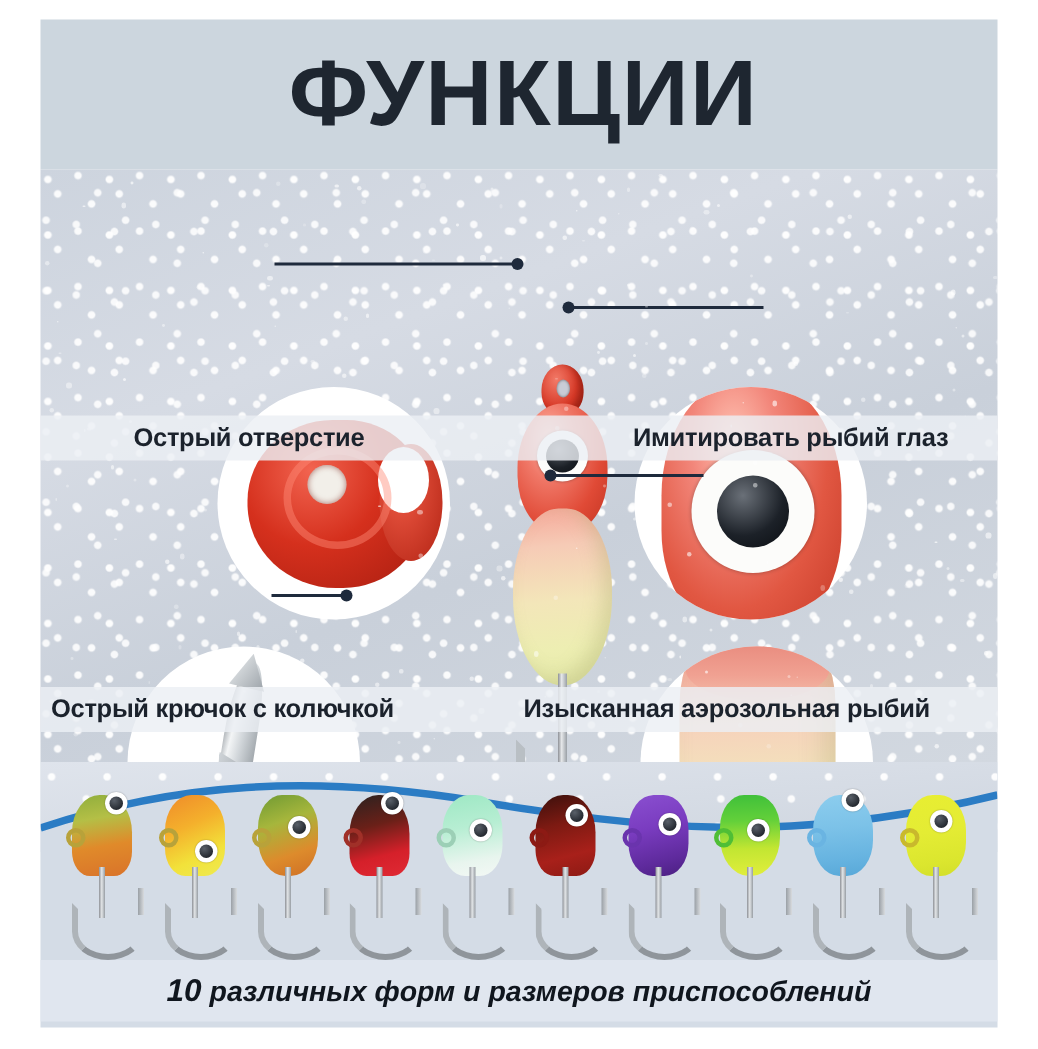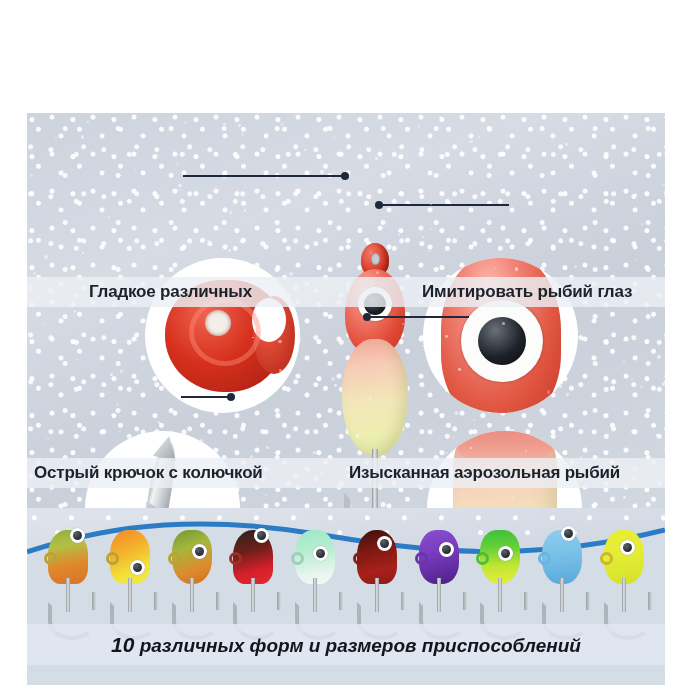--- a/index.html
+++ b/index.html
@@ -208,34 +208,37 @@
     position:absolute;left:7px;top:80px;width:40px;height:30px;
     border:4px solid transparent;border-bottom-color:#8f959b;border-left-color:#aeb4b9;
     border-radius:0 0 50% 50%;
   }
   .lure-hook:after{
     content:"";position:absolute;right:-4px;top:-14px;width:4px;height:18px;
     background:linear-gradient(90deg,#9aa0a6,#d8dbde);
   }
 
   .caption-band{
-    position:absolute;left:27px;top:624px;width:638px;height:41px;
+    position:absolute;left:27px;top:640px;width:638px;height:41px;
     background:rgba(225,231,240,.88);
     display:flex;align-items:center;justify-content:center;
   }
   .caption-text{
     font-size:19px;font-style:italic;font-weight:bold;color:#10161e;white-space:nowrap;
   }
   .caption-text b{font-size:21px;font-weight:bold;font-style:italic;}
 </style>
 </head>
 <body>
 
 <div id="stage">
 
+  <div class="header-band">
+    <div class="header-title">ФУНКЦИИ</div>
+  </div>
 
   <div class="photo-area">
 
     <div class="center-lure">
       <div class="cl-eyelet"></div>
       <div class="cl-head"></div>
       <div class="cl-body"></div>
       <div class="cl-eye-white"></div>
       <div class="cl-eye-pupil"></div>
       <div class="cl-shank"></div>
@@ -440,21 +443,21 @@
       <div class="speck" style="width: 1.521px; height: 1.521px; left: 356.934px; top: 26.9484px; opacity: 0.86;"></div>
       <div class="speck" style="width: 1.14694px; height: 1.14694px; left: 156.295px; top: 104.294px; opacity: 0.69;"></div>
       <div class="speck" style="width: 2.01395px; height: 2.01395px; left: 59.2455px; top: 167.123px; opacity: 0.74;"></div>
       <div class="speck" style="width: 2.3889px; height: 2.3889px; left: 416.249px; top: 390.053px; opacity: 0.46;"></div>
       <div class="speck" style="width: 3.33696px; height: 3.33696px; left: 328.76px; top: 321.397px; opacity: 0.67;"></div>
       <div class="speck" style="width: 1.65011px; height: 1.65011px; left: 503.729px; top: 337.701px; opacity: 0.48;"></div>
       <div class="speck" style="width: 3.10725px; height: 3.10725px; left: 475.117px; top: 193.632px; opacity: 0.66;"></div>
     </div>
 
   <div class="label-strip" style="left:27px;top:277px;width:313px;height:30px;padding-left:62px;box-sizing:border-box;">
-    <span class="label-text">Гладкое различных</span>
+    <span class="label-text">Острый отверстие</span>
   </div>
 
   <div class="label-strip" style="left:27px;top:458px;width:313px;height:30px;padding-left:7px;box-sizing:border-box;">
     <span class="label-text">Острый крючок с колючкой</span>
   </div>
 
   <div class="label-strip" style="left:340px;top:277px;width:325px;height:30px;padding-left:82px;box-sizing:border-box;">
     <span class="label-text">Имитировать рыбий глаз</span>
   </div>
 

